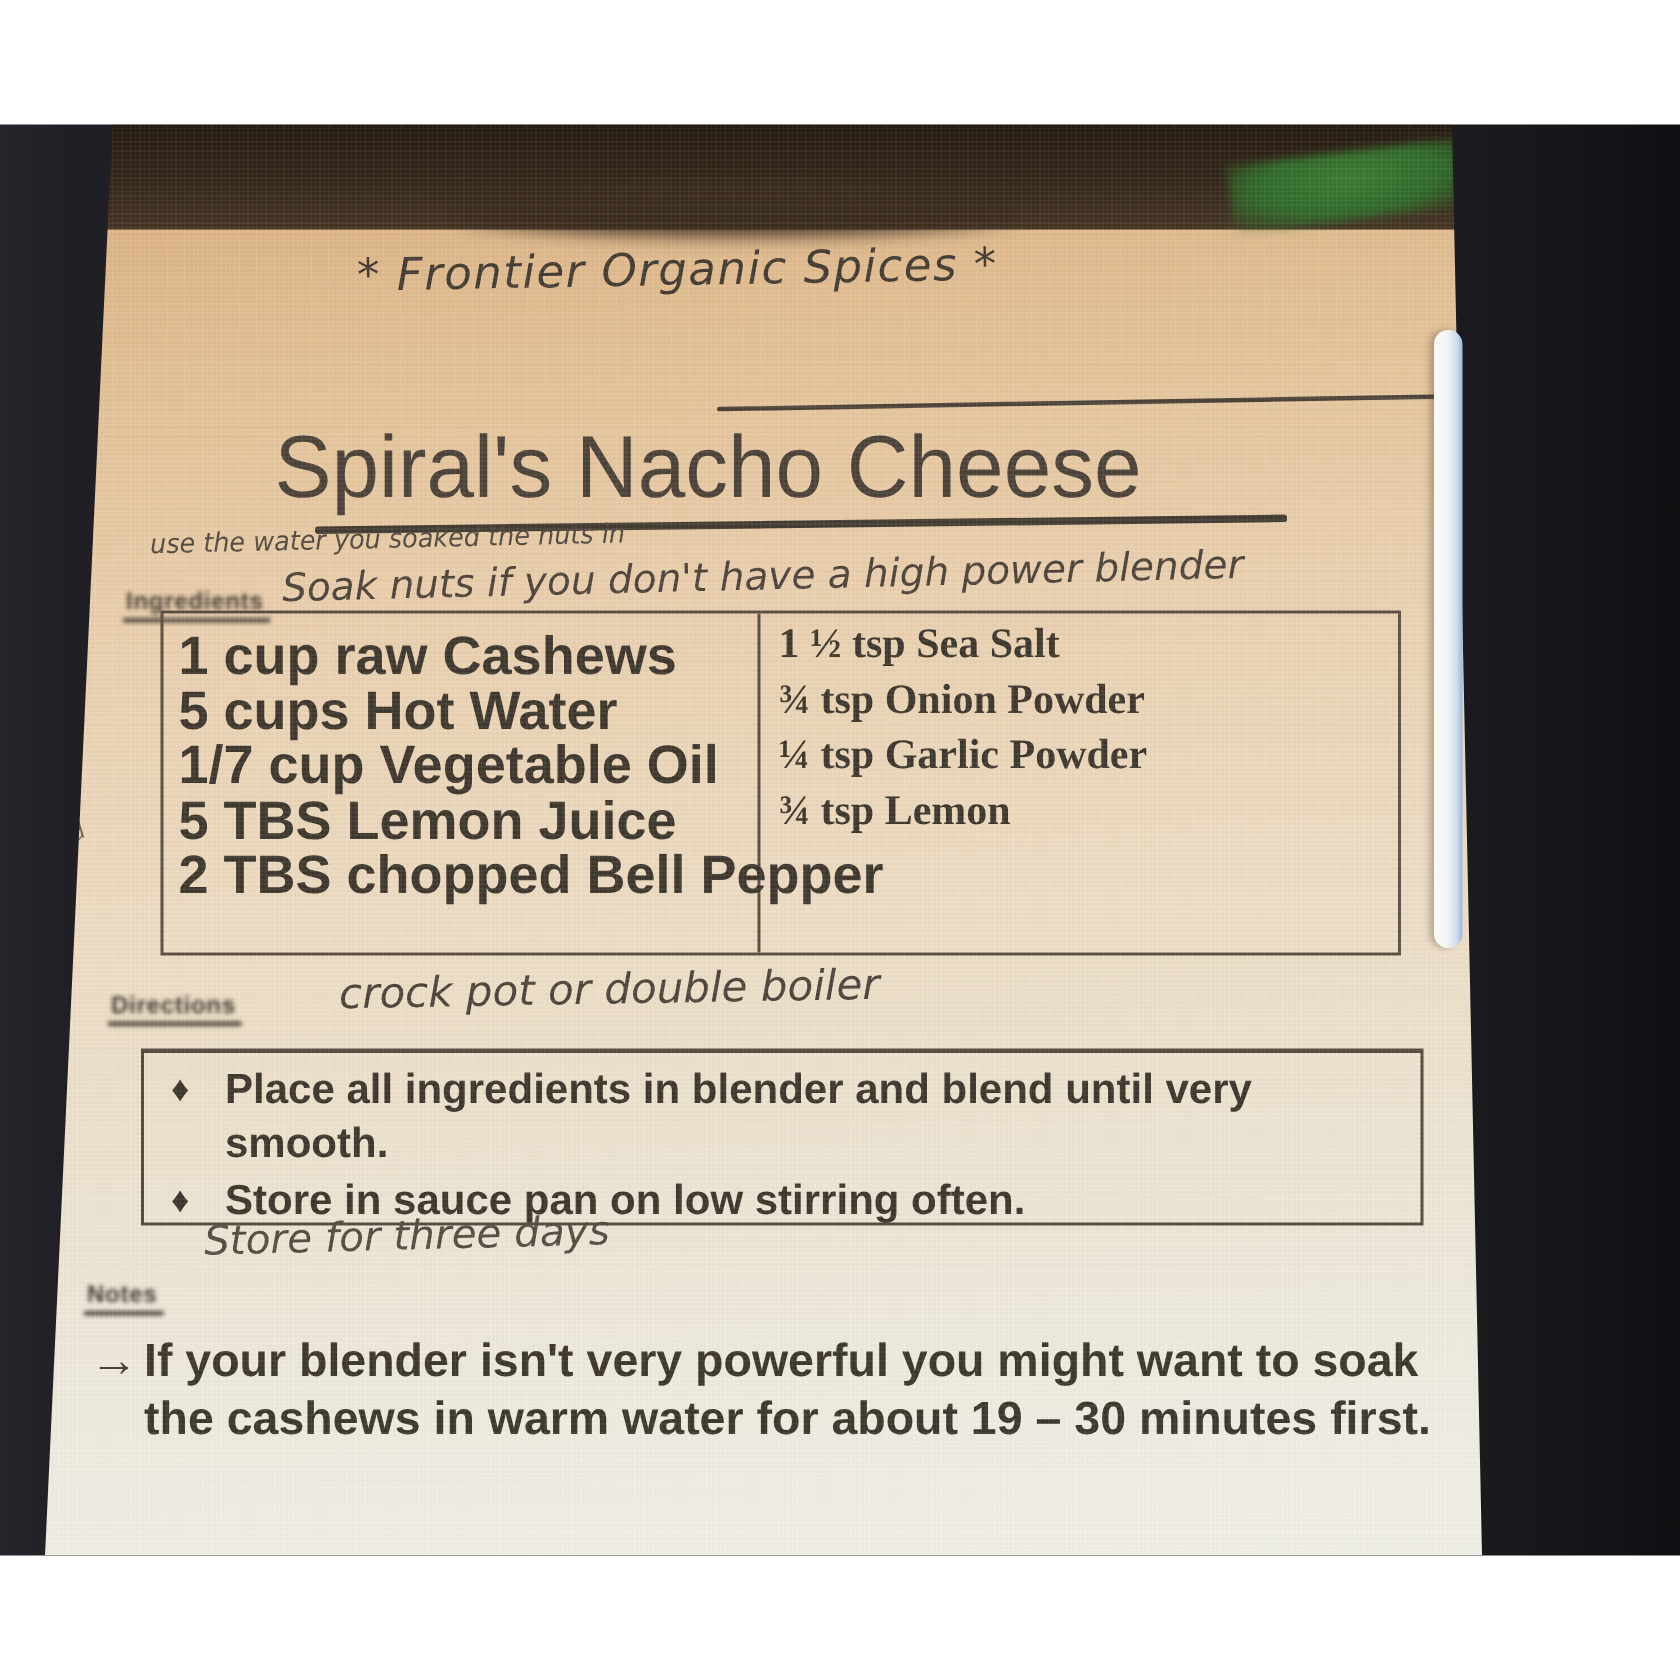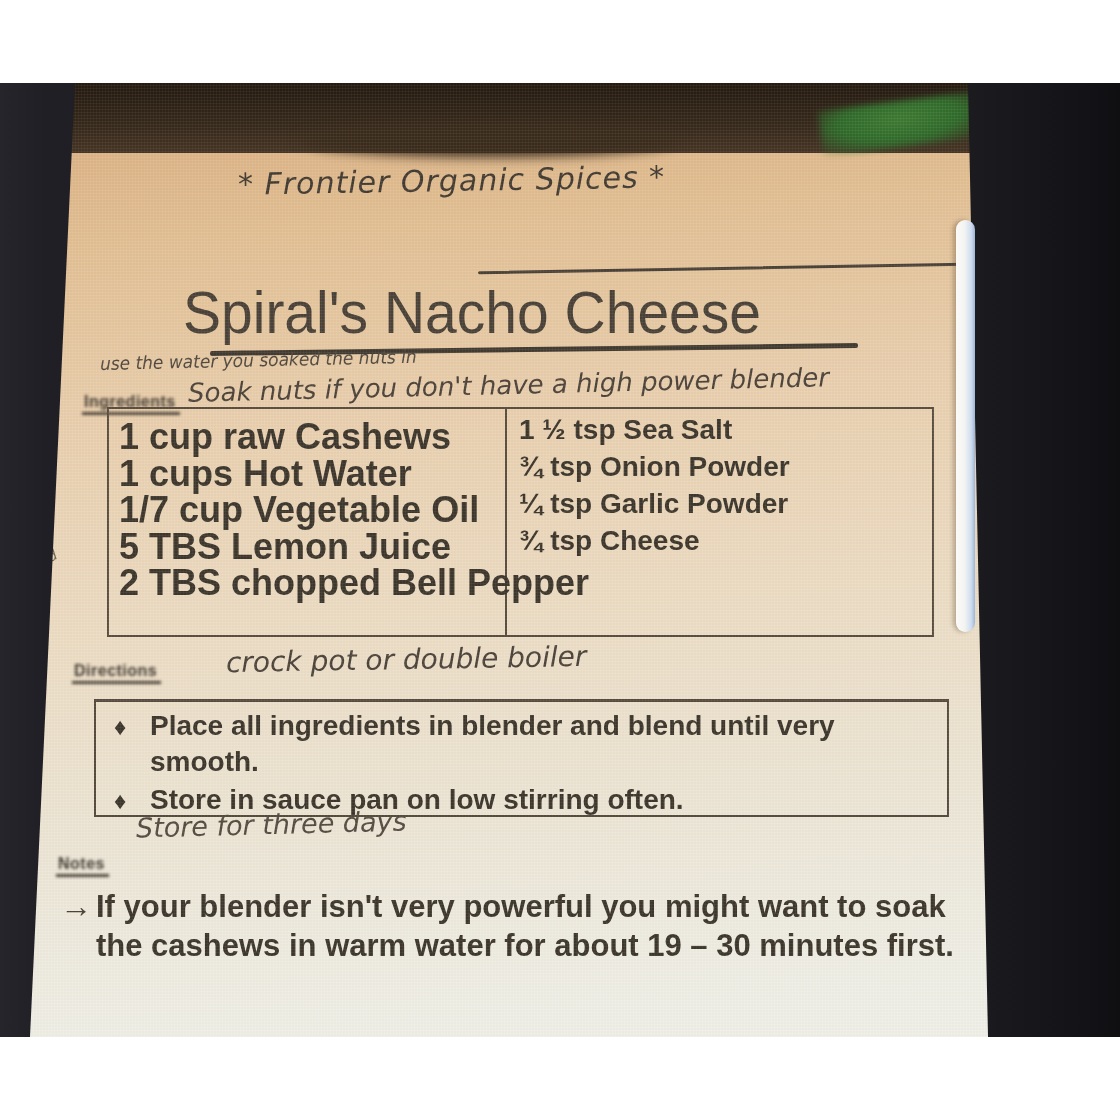--- a/index.html
+++ b/index.html
@@ -54,21 +54,21 @@
             filter:blur(1.4px);letter-spacing:.5px;}
   .lbl-ing{left:82px;top:310px;}
   .lbl-dir{left:72px;top:579px;}
   .lbl-notes{left:56px;top:772px;}
 
   .ingbox{position:absolute;left:107px;top:324px;width:823px;height:226px;
           border:2.5px solid #594e40;}
   .ingdivider{position:absolute;left:396px;top:0;bottom:0;width:2px;background:#594e40;}
   .inglist{position:absolute;margin:0;padding:0;list-style:none;font-weight:700;color:#3d372d;}
   .ing-left{left:10px;top:10px;font-size:36px;line-height:36.5px;}
-  .ing-right{left:410px;top:2px;font-size:28px;line-height:37px;}
+  .ing-right{left:410px;top:2px;font-size:28px;line-height:37px;font-family:Liberation Serif, serif;}
 
   .hw-red{position:absolute;left:34px;top:468px;font-size:14px;color:#6d6052;
           transform:rotate(-28deg);}
 
   .hw-crock{position:absolute;left:226px;top:560px;font-size:28px;
             transform:rotate(-1deg);color:#4c443b;}
 
   .dirbox{position:absolute;left:94px;top:616px;width:851px;height:113px;
           border:2.5px solid #564b3e;border-top-width:3px;}
   .dirlist{position:absolute;left:16px;top:6px;width:790px;margin:0;padding:0;list-style:none;
@@ -112,30 +112,30 @@
 
         <div class="hw hw-soak1">use the water you soaked the nuts in</div>
         <div class="hw hw-soak2">Soak nuts if you don't have a high power blender</div>
 
         <div class="seclabel lbl-ing">Ingredients</div>
 
         <div class="ingbox">
           <div class="ingdivider"></div>
           <ul class="inglist ing-left">
             <li>1 cup raw Cashews</li>
-            <li>1 cups Hot Water</li>
+            <li>5 cups Hot Water</li>
             <li>1/7 cup Vegetable Oil</li>
             <li>5 TBS Lemon Juice</li>
             <li>2 TBS chopped Bell Pepper</li>
           </ul>
           <ul class="inglist ing-right">
             <li>1 ½ tsp Sea Salt</li>
             <li>¾ tsp Onion Powder</li>
             <li>¼ tsp Garlic Powder</li>
-            <li>¾ tsp Cheese</li>
+            <li>¾ tsp Lemon</li>
           </ul>
         </div>
 
         <div class="hw hw-red">red</div>
 
         <div class="seclabel lbl-dir">Directions</div>
 
         <div class="hw hw-crock">crock pot or double boiler</div>
 
         <div class="dirbox">

